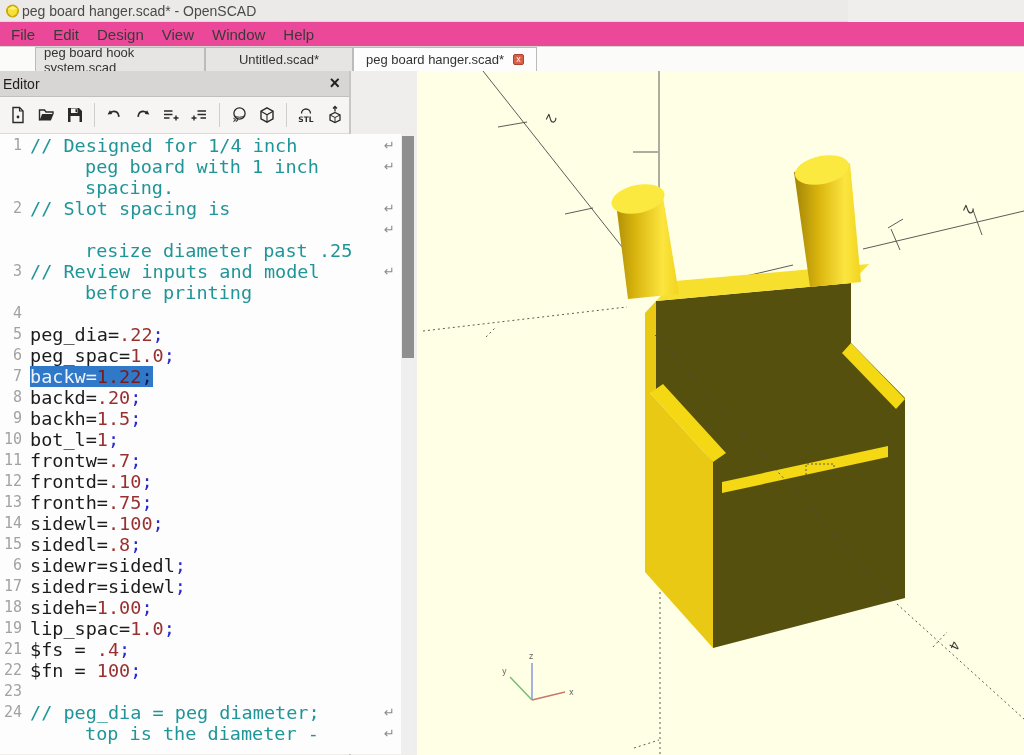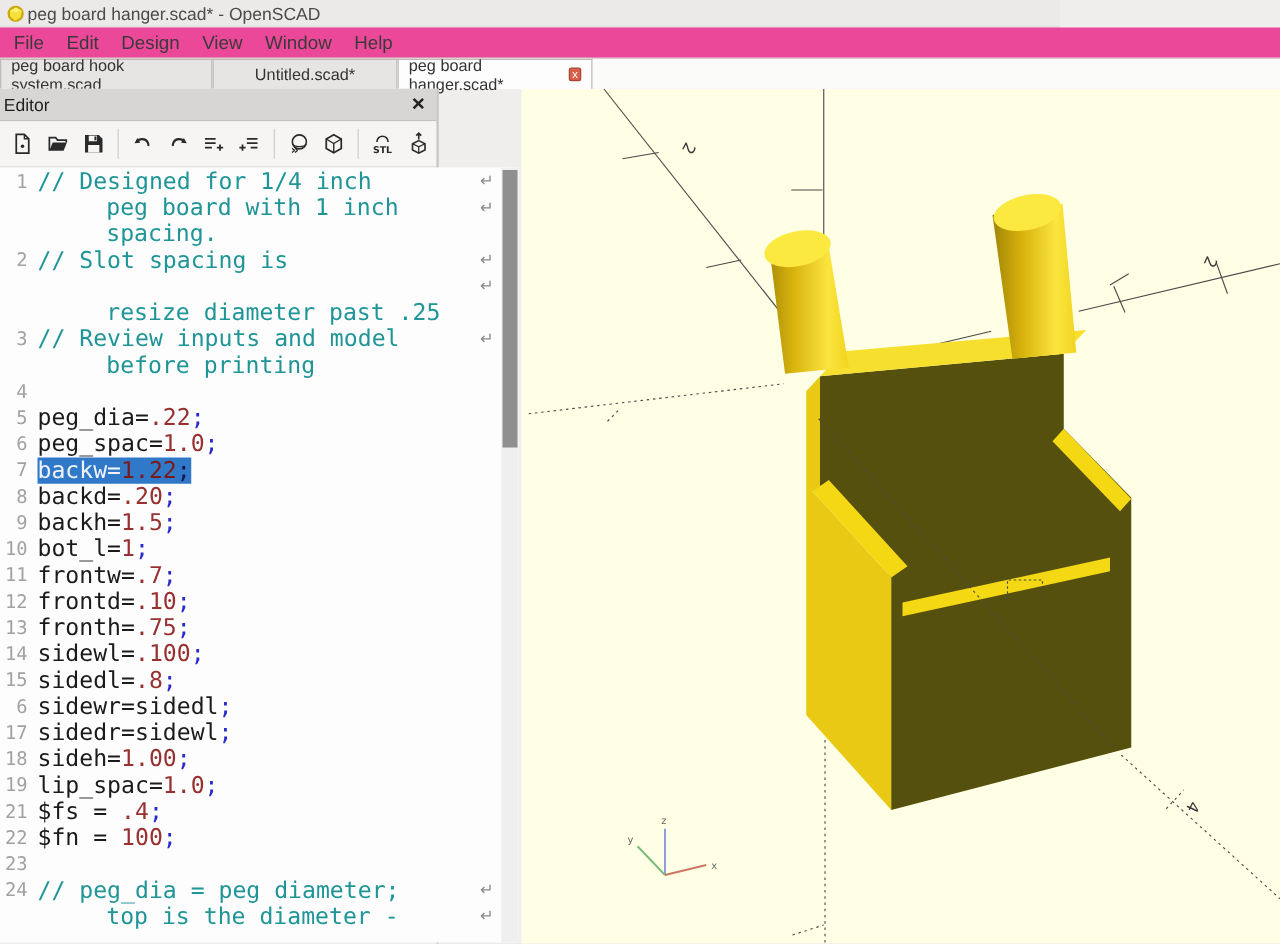--- a/index.html
+++ b/index.html
@@ -14,21 +14,21 @@
   .titlebar .wtitle { font-size:14px; color:#4a4a4a; }
 
   
   .menubar { position:absolute; left:0; top:22px; width:1024px; height:25px;
     background:#ec4899; display:flex; align-items:center; padding-left:2px;
     border-bottom:1px solid #d8d6d4; }
   .menu-item { font-size:15px; color:#3a3a3a; padding:2px 9px; cursor:default; }
 
   
   .tabbar { position:absolute; left:0; top:47px; width:1024px; height:24px;
-    background:#fbfbfa; display:flex; }
+    background:#fbfbfa; display:flex;padding-left:35px; }
   .tab { height:24px; display:flex; align-items:center; justify-content:center;
     background:#e7e5e3; border:1px solid #bdbbb9; border-bottom:none; font-size:13px;
     color:#333; padding:0 8px; }
   .tab.active { background:#fdfdfd; }
   .tab-close { display:inline-block; width:11px; height:11px; background:#d8604b;
     border:1px solid #a84634; border-radius:2px; color:#fff; font-size:9px;
     line-height:9px; text-align:center; margin-left:9px; }
 
   
   .editor-panel { position:absolute; left:0; top:71px; width:351px; height:684px;
@@ -92,21 +92,21 @@
       <span class="menu-item">Help</span>
     </div>
 
   <div class="tabbar">
       <div class="tab" style="width: 170px;">
         <span>peg board hook system.scad</span>
       </div>
       <div class="tab" style="width: 148px;">
         <span>Untitled.scad*</span>
       </div>
-      <div class="tab active" style="width: 156px;">
+      <div class="tab active" style="width: 184px;">
         <span>peg board hanger.scad*</span>
         <span class="tab-close">x</span>
       </div>
     </div>
 
   <div class="editor-panel">
     <div class="editor-header">
       <span class="etitle">Editor</span>
       <span class="eclose">×</span>
     </div>

